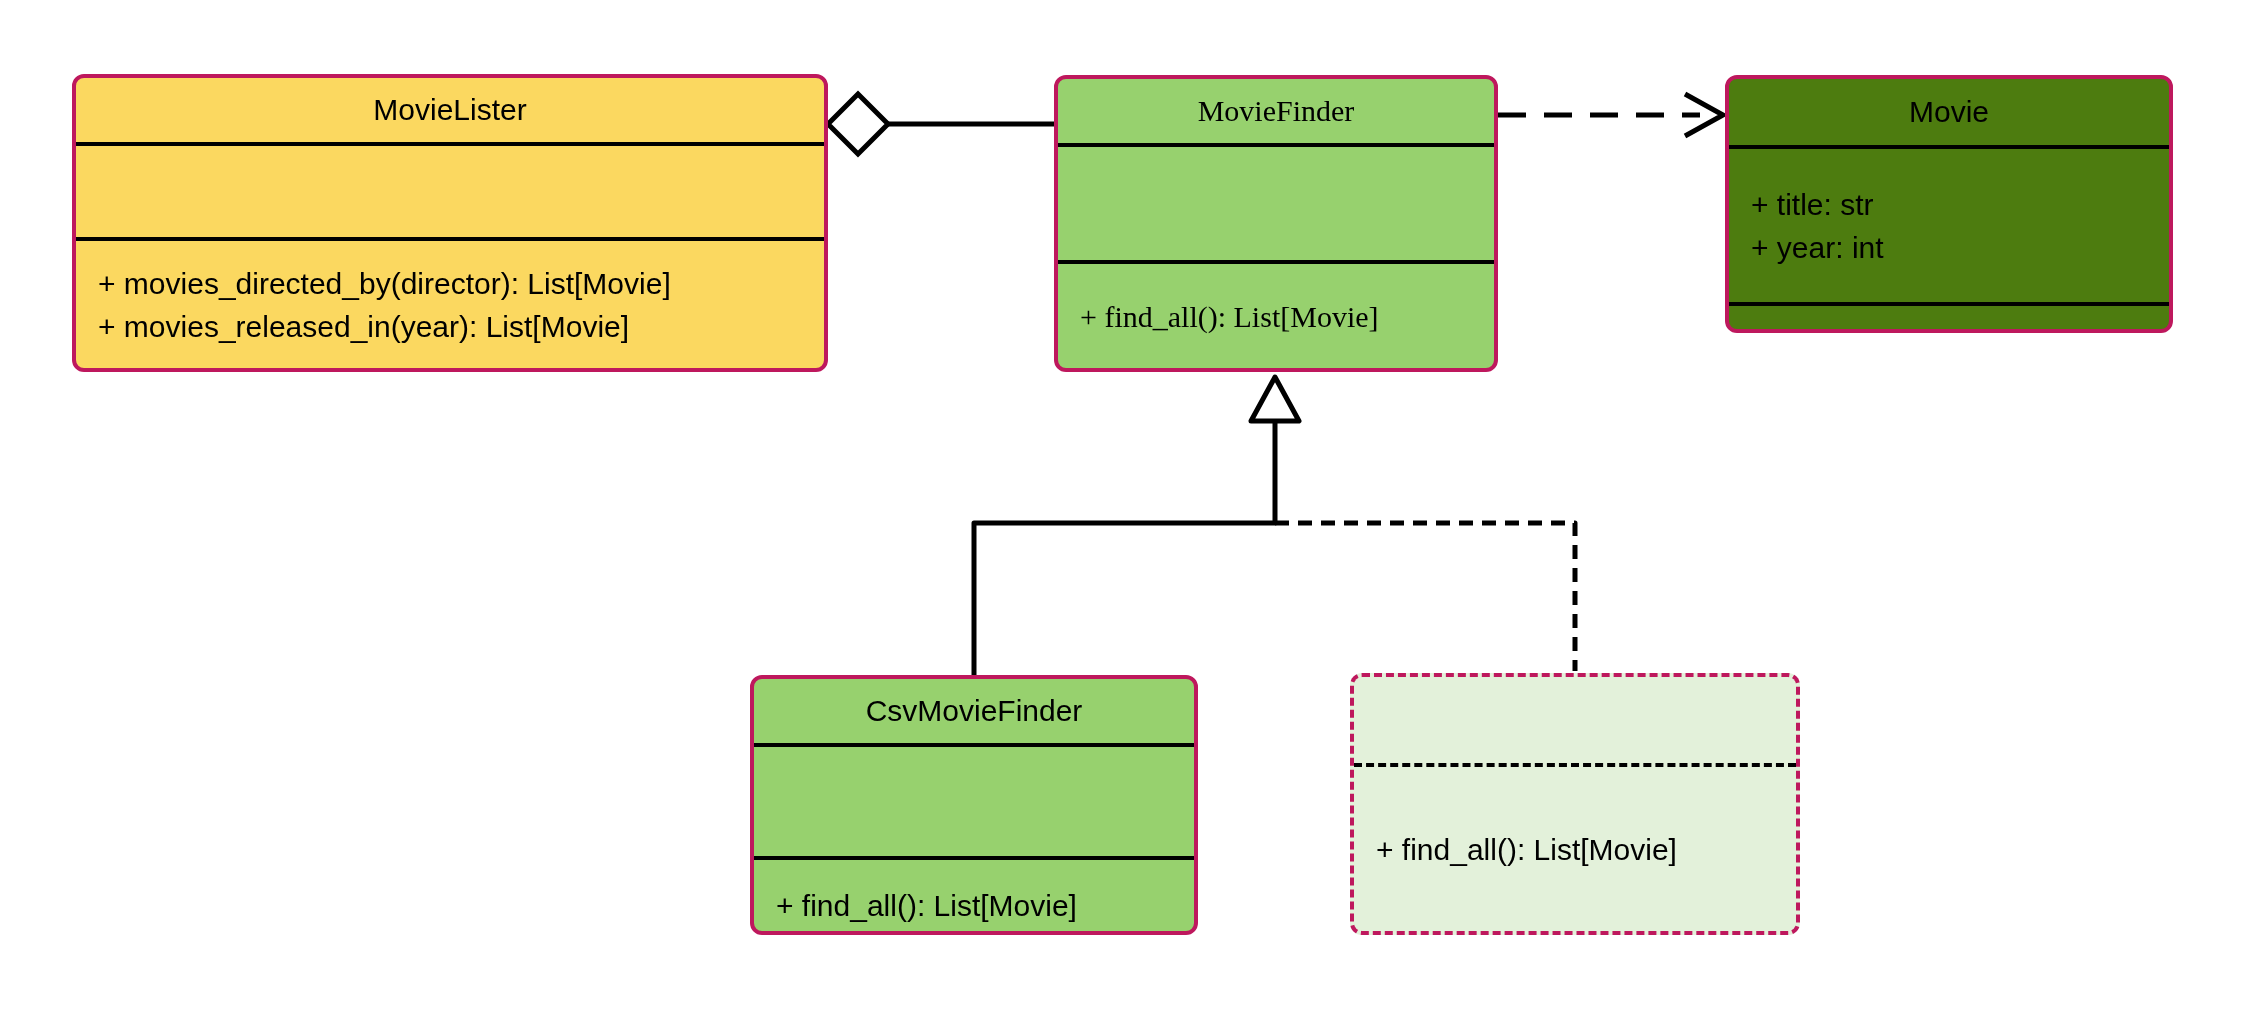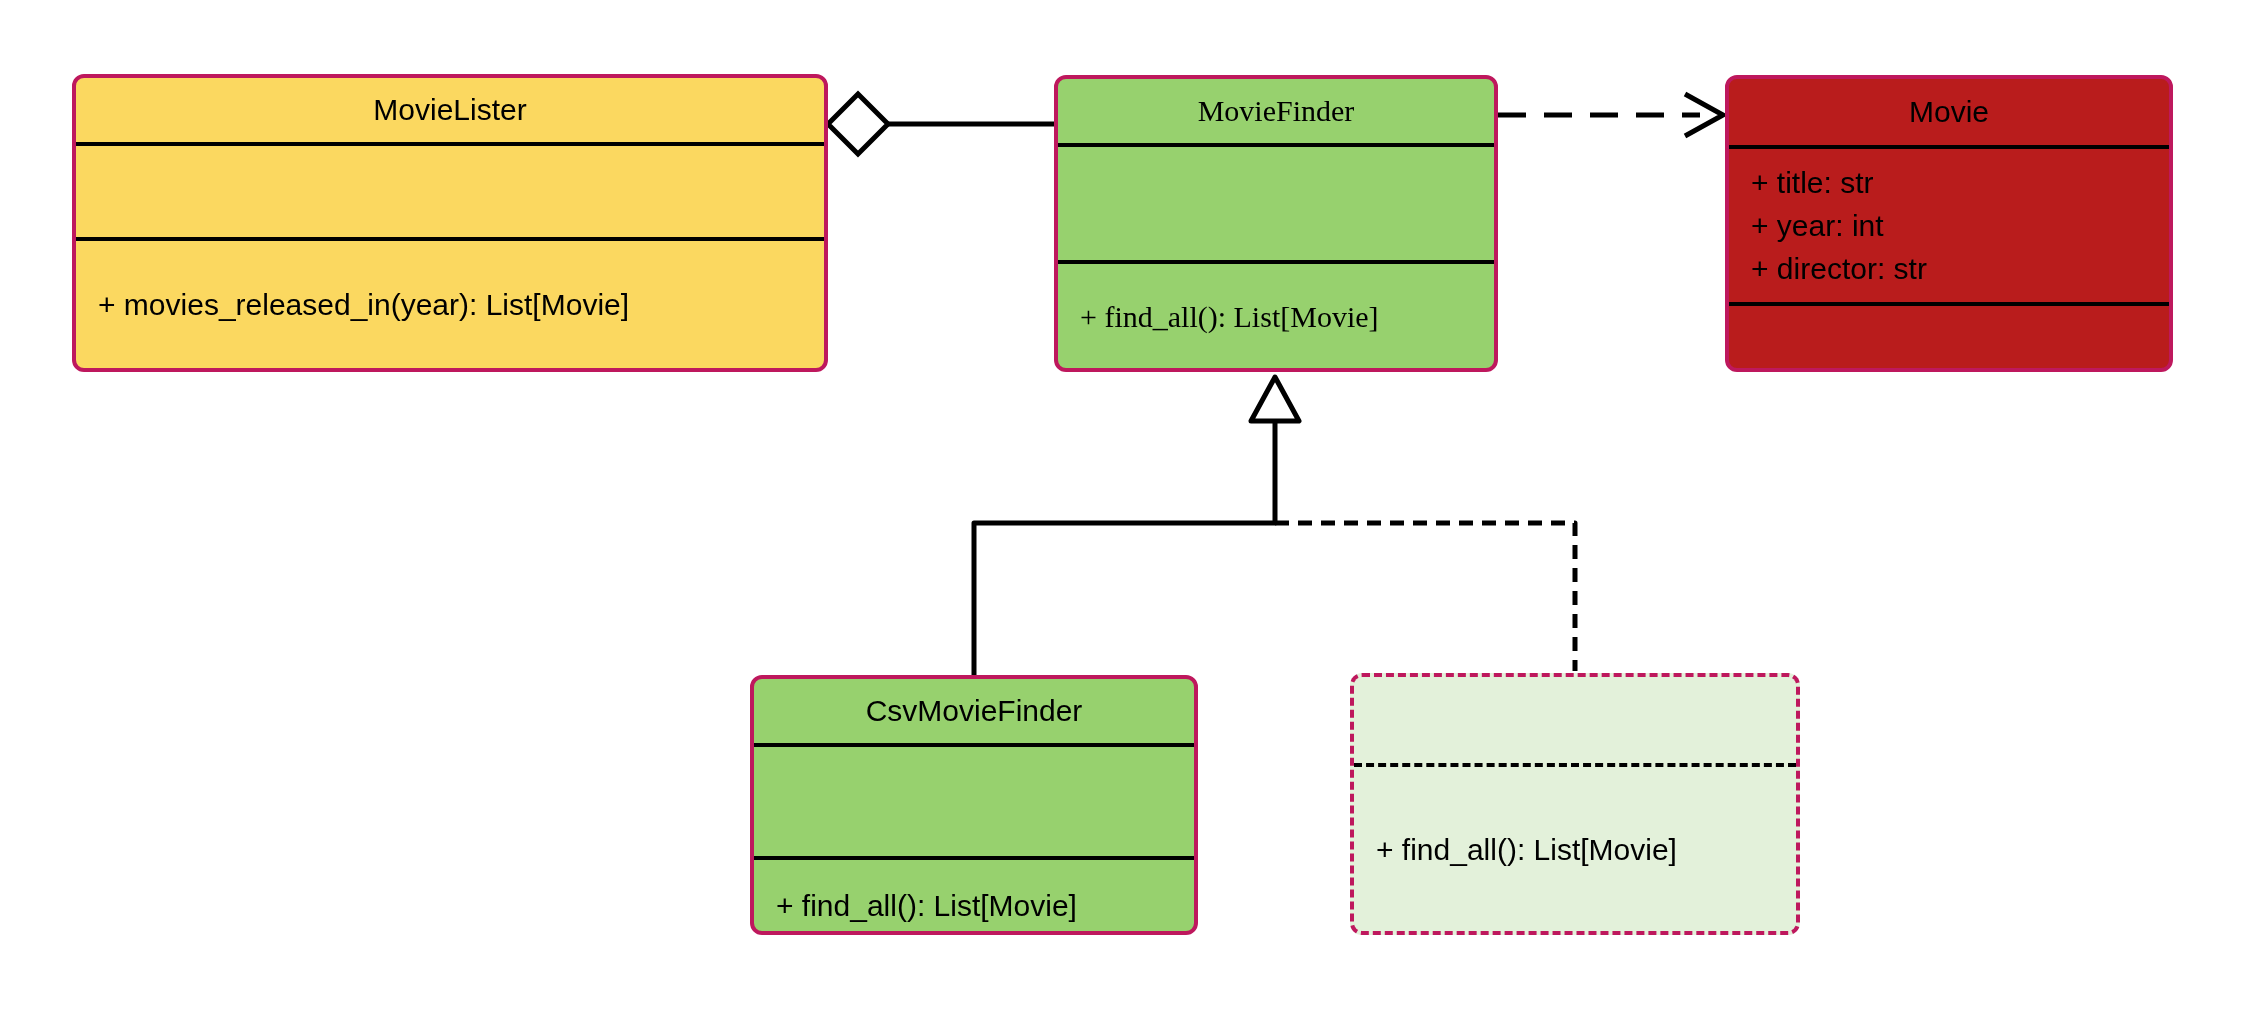--- a/index.html
+++ b/index.html
@@ -47,38 +47,38 @@
 
     <g>
       <polyline class="stroke" stroke-linejoin="round" stroke-dasharray="14 9" points="1275,523 1575,523 1575,671"></polyline>
     </g>
   </svg>
 
   <div class="node" style="left: 72px; top: 74px; width: 756px; height: 298px; background-color: rgb(251, 216, 96);">
     <div class="sec sec--header sec--divided" style="height:68px">MovieLister</div>
     <div class="sec sec--divided" style="height:95px"></div>
     <div class="sec sec--members sec--grow">
+      <div class="member">+ movies_directed_by(director): List[Movie]</div>
       <div class="member">+ movies_released_in(year): List[Movie]</div>
     </div>
   </div>
 
   <div class="node" style="left: 1054px; top: 75px; width: 444px; height: 297px; background-color: rgb(151, 209, 110); font-family: Liberation Serif, serif;">
     <div class="sec sec--header sec--divided" style="height:68px">MovieFinder</div>
     <div class="sec sec--divided" style="height:117px"></div>
     <div class="sec sec--members sec--grow">
       <div class="member">+ find_all(): List[Movie]</div>
     </div>
   </div>
 
-  <div class="node" style="left: 1725px; top: 75px; width: 448px; height: 297px; background-color: #b91c1c;">
+  <div class="node" style="left: 1725px; top: 75px; width: 448px; height: 258px; background-color: #4d7c0f;">
     <div class="sec sec--header sec--divided" style="height:70px">Movie</div>
     <div class="sec sec--members sec--divided" style="height:157px">
       <div class="member">+ title: str</div>
       <div class="member">+ year: int</div>
-      <div class="member">+ director: str</div>
     </div>
     <div class="sec sec--grow"></div>
   </div>
 
   <div class="node" style="left: 750px; top: 675px; width: 448px; height: 260px; background-color: rgb(151, 209, 110); gap: 16px;">
     <div class="sec sec--header sec--divided" style="height:68px">CsvMovieFinder</div>
     <div class="sec sec--divided" style="height:97px"></div>
     <div class="sec sec--members sec--grow">
       <div class="member">+ find_all(): List[Movie]</div>
     </div>

